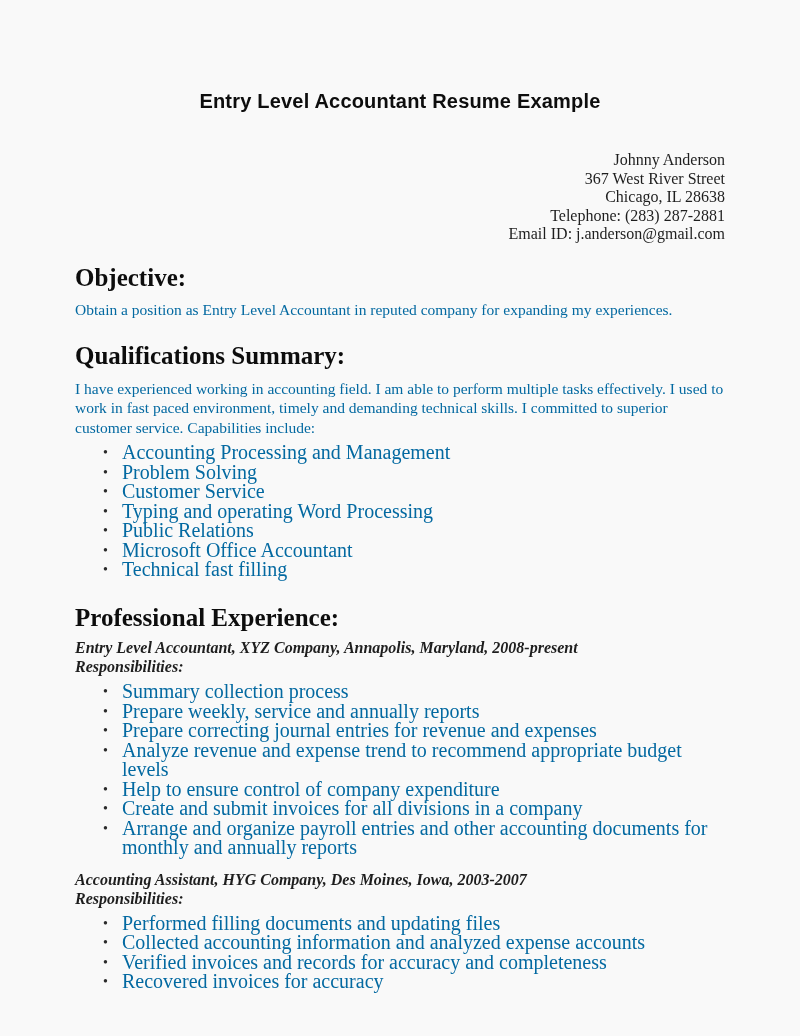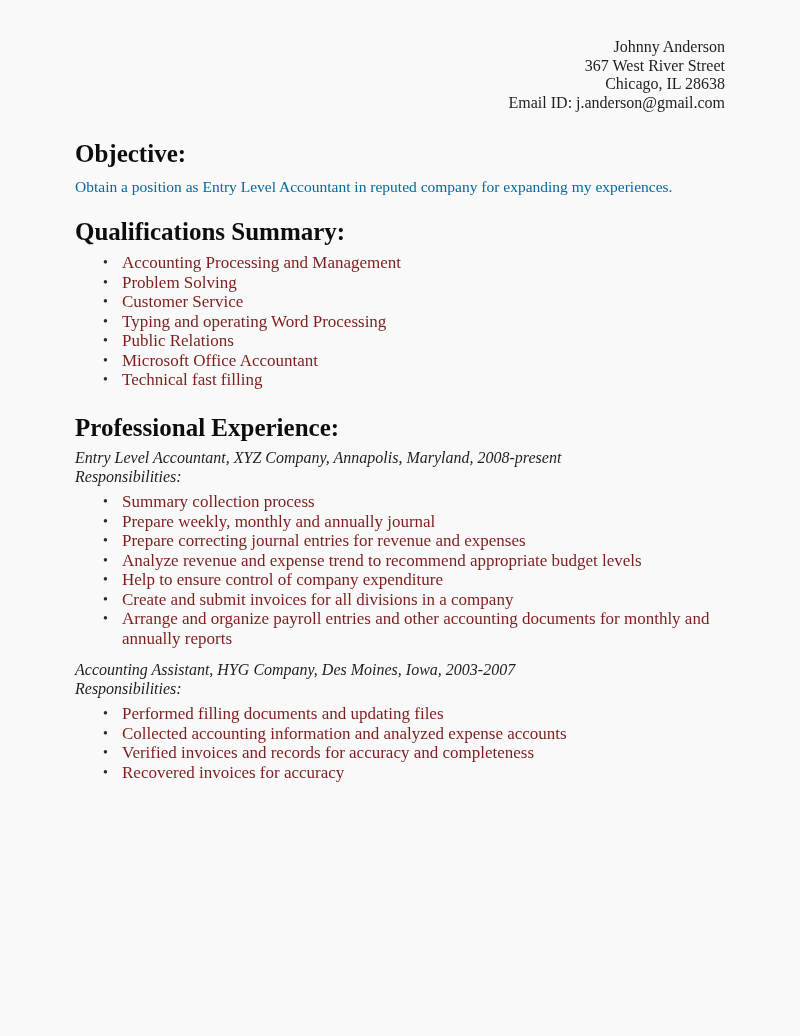--- a/index.html
+++ b/index.html
@@ -35,100 +35,103 @@
     margin-top: 38px;
     color: #1e1e1e;
   }
   .section-heading {
     font-size: 25px;
     font-weight: bold;
     color: #0d0d0d;
     margin: 0;
     line-height: 1.15;
   }
-  .heading-objective      { margin-top: 28px; }
+  .heading-objective      { margin-top: 20px; }
   .heading-qualifications { margin-top: 22px; }
   .heading-experience     { margin-top: 24px; }
   .body-text {
     font-size: 15.5px;
     line-height: 19.5px;
     margin: 8px 0 0 0;
     color: #0369a1;
   }
   ul.bullet-list {
     list-style: none;
     margin: 6px 0 0 0;
     padding: 0 0 0 47px;
-    font-size: 17px;
+    font-size: 20px;
     line-height: 19.5px;
-    color: #7f1d1d;
+    color: #0369a1;
   }
   ul.bullet-list li {
     position: relative;
     padding-right: 10px;
   }
   ul.bullet-list li::before {
     content: "\2022";
     position: absolute;
     left: -19px;
     top: 0;
     font-size: 14px;
     color: #2a2a2a;
   }
   .job-title-line {
     display: block;
     font-style: italic;
     font-size: 16px;
     line-height: 19px;
     color: #1e1e1e;
   }
-  .job-header { margin-top: 6px; }
+  .job-header { margin-top: 6px; font-weight: bold; }
   .job-header.second { margin-top: 12px; }
 </style>
 </head>
 <body>
 
 <div class="page">
 
+  <h1 class="doc-title">Entry Level Accountant Resume Example</h1>
 
   <div class="contact-block">
     <div>Johnny Anderson</div>
     <div>367 West River Street</div>
     <div>Chicago, IL 28638</div>
+    <div>Telephone: (283) 287-2881</div>
     <div>Email ID: j.anderson@gmail.com</div>
   </div>
 
   <section>
     <h2 class="section-heading heading-objective">Objective:</h2>
     <p class="body-text">Obtain a position as Entry Level Accountant in reputed company for expanding my experiences.</p>
   </section>
 
   <section>
     <h2 class="section-heading heading-qualifications">Qualifications Summary:</h2>
+    <p class="body-text">I have experienced working in accounting field. I am able to perform multiple tasks effectively. I used to work in fast paced environment, timely and demanding technical skills. I committed to superior customer service. Capabilities include:</p>
     <ul class="bullet-list">
       <li>Accounting Processing and Management</li>
       <li>Problem Solving</li>
       <li>Customer Service</li>
       <li>Typing and operating Word Processing</li>
       <li>Public Relations</li>
       <li>Microsoft Office Accountant</li>
       <li>Technical fast filling</li>
     </ul>
   </section>
 
   <section>
     <h2 class="section-heading heading-experience">Professional Experience:</h2>
 
     <div class="job-header">
       <em class="job-title-line">Entry Level Accountant, XYZ Company, Annapolis, Maryland, 2008-present</em>
       <em class="job-title-line">Responsibilities:</em>
     </div>
     <ul class="bullet-list">
       <li>Summary collection process</li>
-      <li>Prepare weekly, monthly and annually journal</li>
+      <li>Prepare weekly, service and annually reports</li>
       <li>Prepare correcting journal entries for revenue and expenses</li>
       <li>Analyze revenue and expense trend to recommend appropriate budget levels</li>
       <li>Help to ensure control of company expenditure</li>
       <li>Create and submit invoices for all divisions in a company</li>
       <li>Arrange and organize payroll entries and other accounting documents for monthly and annually reports</li>
     </ul>
 
     <div class="job-header second">
       <em class="job-title-line">Accounting Assistant, HYG Company, Des Moines, Iowa, 2003-2007</em>
       <em class="job-title-line">Responsibilities:</em>

